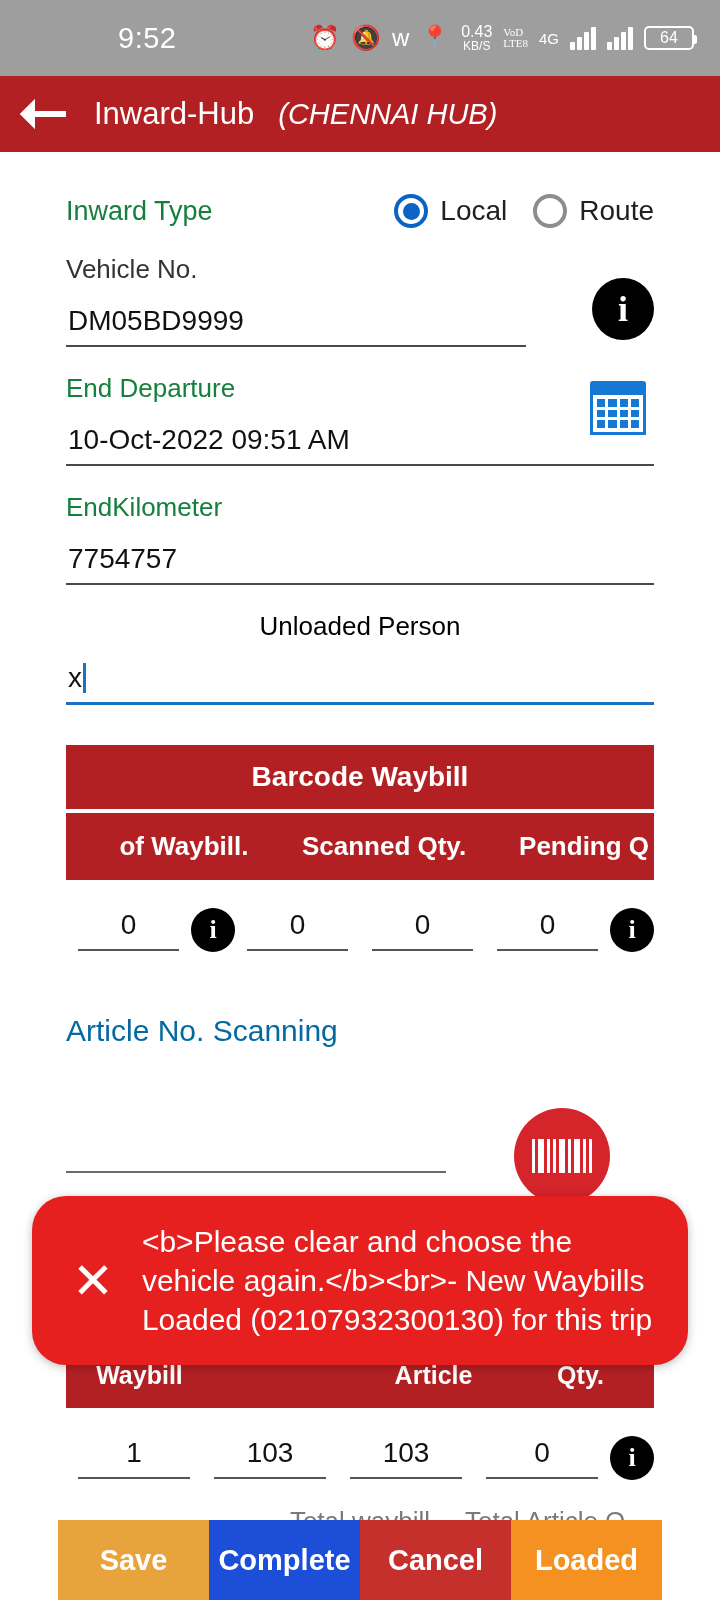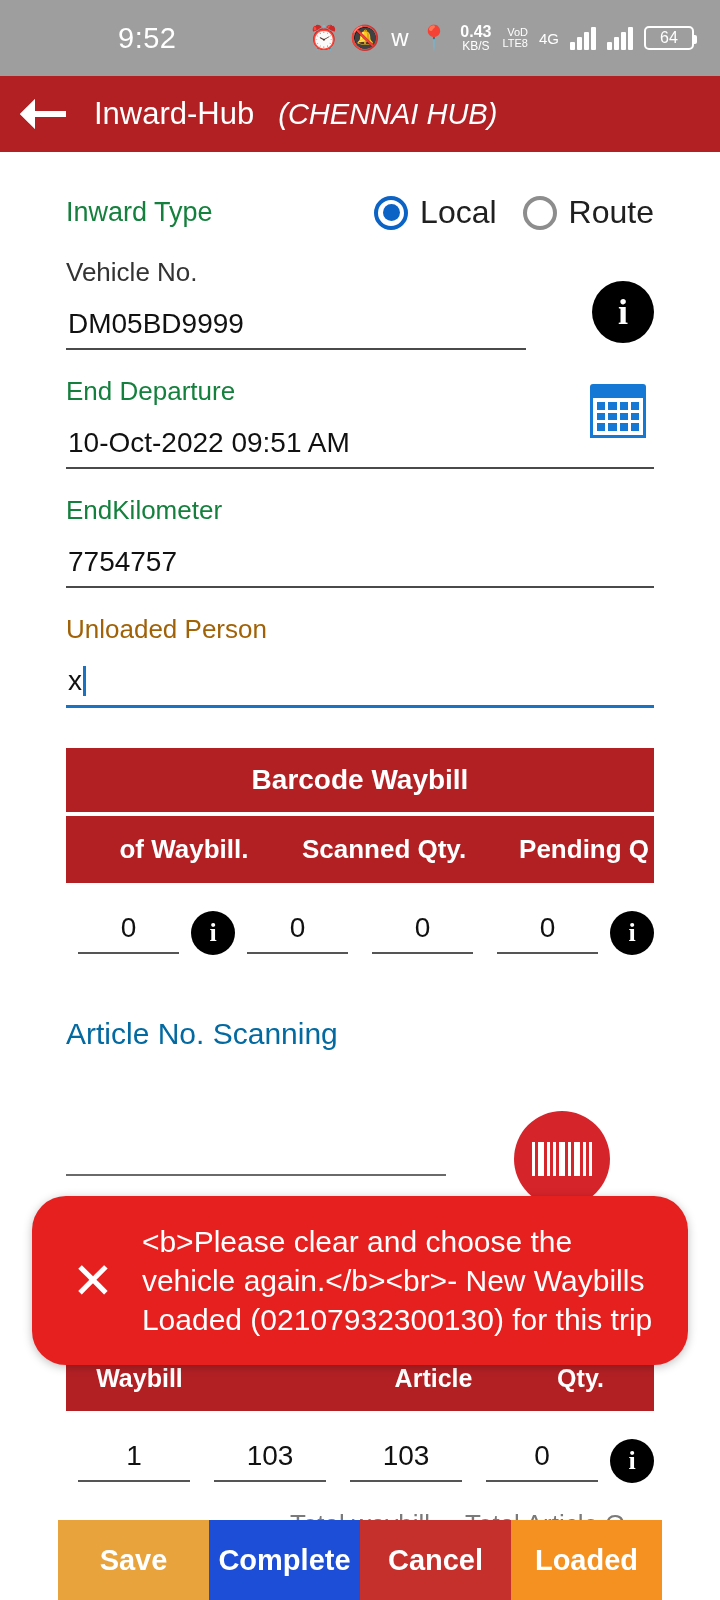--- a/index.html
+++ b/index.html
@@ -14,23 +14,23 @@
   
   .statusbar {
     height: 76px; background: #9e9e9e; color: #fff;
     display: flex; align-items: center; padding: 0 26px;
     font-size: 27px;
   }
   .status-time { font-size: 29px; font-weight: 500; margin-left: 92px; letter-spacing: .5px; }
   .status-icons { margin-left: auto; display: flex; align-items: center; gap: 11px; }
   .sicon { font-size: 24px; line-height: 1; color: #fff; display: inline-block; }
   .netrate { font-size: 15px; line-height: 1.0; text-align: center; }
-  .netrate b { display: block; font-size: 16px; font-weight: 700; }
+  .netrate b { display: block; font-size: 16px; font-weight: 400; }
   .netrate span { display: block; font-size: 12px; }
-  .tag { font-size: 12px; line-height: 1.0; text-align: right; font-weight: 700; }
+  .tag { font-size: 12px; line-height: 1.0; text-align: left; font-weight: 700; font-family: Liberation Serif, serif; }
   .tag span { display: block; font-size: 11px; font-weight: 400; }
   .bars { display: inline-flex; align-items: flex-end; gap: 2px; height: 24px; }
   .bars i { display: block; width: 5px; background: #fff; border-radius: 1px; }
   .bars i:nth-child(1) { height: 8px; }
   .bars i:nth-child(2) { height: 13px; }
   .bars i:nth-child(3) { height: 18px; }
   .bars i:nth-child(4) { height: 23px; }
   .battery {
     border: 2px solid #fff; border-radius: 5px; padding: 1px 6px;
     font-size: 16px; position: relative; min-width: 50px; text-align: center;
@@ -56,31 +56,31 @@
   }
   .app-title { font-size: 31px; font-weight: 400; }
   .app-sub { font-size: 29px; font-weight: 400; margin-left: 24px; font-style: italic; }
 
   
   .body { padding: 0 66px; position: relative; }
 
   .row-inline { display: flex; align-items: center; margin-top: 42px; }
   .label-muted { color: #15803d; font-size: 27px; }
   .label-dark { color: #333; font-size: 27px; }
-  .label-blue { color: #a16207; font-size: 27px; }
+  .label-blue { color: #000000; font-size: 27px; text-align: center; }
 
   .radios { margin-left: auto; display: flex; align-items: center; gap: 26px; }
   .radio { display: flex; align-items: center; gap: 12px; cursor: pointer; }
   .radio .dot {
     width: 34px; height: 34px; border-radius: 50%; border: 4px solid #8d8d8d;
     display: flex; align-items: center; justify-content: center;
   }
   .radio.sel .dot { border-color: #0b63c5; }
   .radio.sel .dot:after { content: ""; width: 17px; height: 17px; border-radius: 50%; background: #0b63c5; }
-  .radio span { font-size: 32px; color: #202020; }
+  .radio span { font-size: 28px; color: #202020; }
 
   .field { margin-top: 26px; position: relative; }
   .field .flabel { font-size: 26px; }
   .field .finput {
     font-size: 28px; color: #111; padding: 10px 2px 8px 2px;
     border-bottom: 2px solid #4a4a4a; margin-top: 10px; min-height: 46px;
   }
   .field.blue .finput { border-bottom: 3px solid #1a73c0; }
   .caret {
     display: inline-block; width: 3px; height: 30px; background: #1a73c0;

